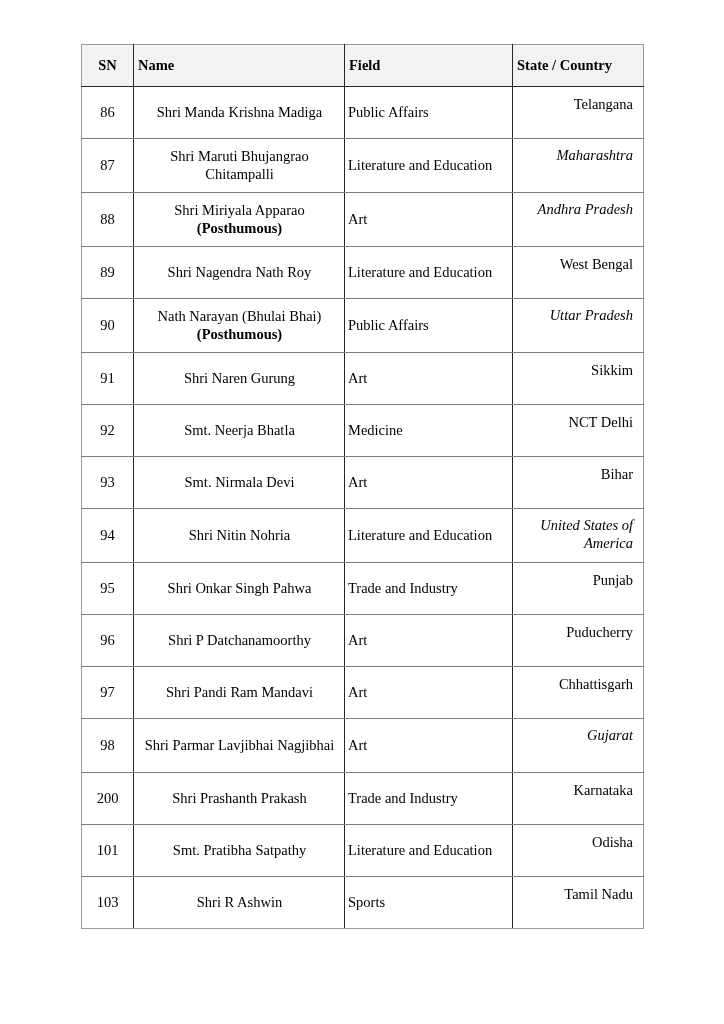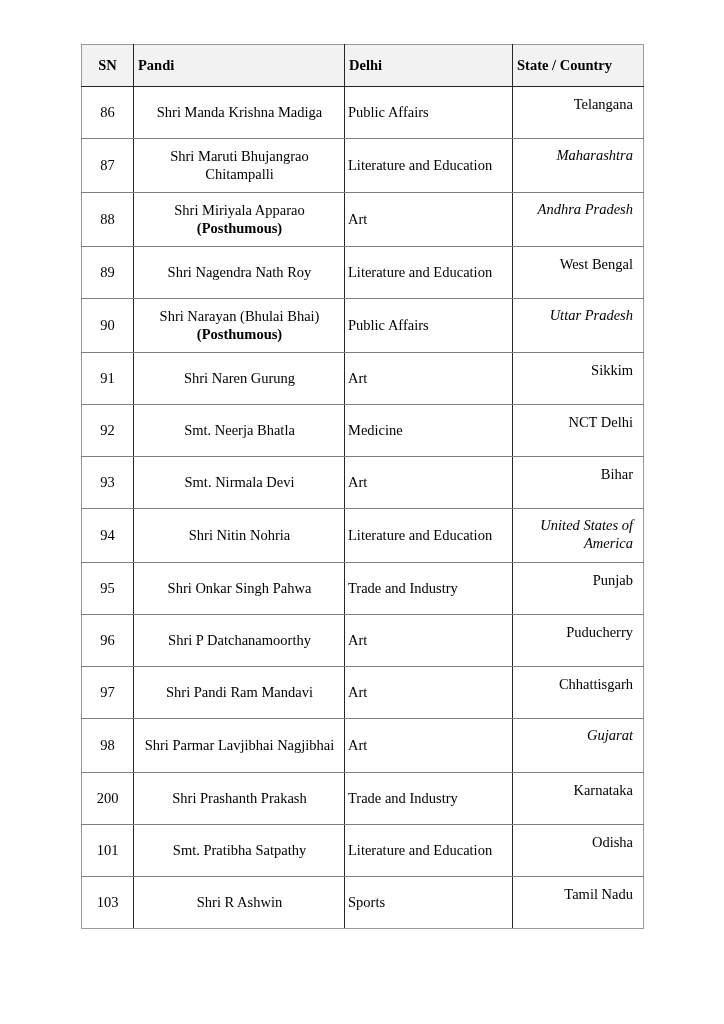--- a/index.html
+++ b/index.html
@@ -111,22 +111,22 @@
   <table id="awards-table">
     <colgroup>
       <col class="c-sn">
       <col class="c-name">
       <col class="c-field">
       <col class="c-state">
     </colgroup>
     <thead>
       <tr>
         <th class="h-sn">SN</th>
-        <th class="h-name">Pandi</th>
-        <th class="h-field">Delhi</th>
+        <th class="h-name">Name</th>
+        <th class="h-field">Field</th>
         <th class="h-state">State / Country</th>
       </tr>
     </thead>
     <tbody id="table-body">
         <tr class="row-single">
           <td class="cell-sn">86</td>
           <td class="cell-name">Shri Manda Krishna Madiga</td>
           <td class="cell-field">Public Affairs</td>
           <td class="cell-state">Telangana</td>
         </tr>
@@ -147,21 +147,21 @@
         </tr>
         <tr class="row-single">
           <td class="cell-sn">89</td>
           <td class="cell-name">Shri Nagendra Nath Roy</td>
           <td class="cell-field">Literature and Education</td>
           <td class="cell-state">West Bengal</td>
         </tr>
         <tr class="row-double">
           <td class="cell-sn">90</td>
           <td class="cell-name">
-            <span class="nameline">Shri Narayan (Bhulai Bhai)</span>
+            <span class="nameline">Nath Narayan (Bhulai Bhai)</span>
             <span class="posthumous">(Posthumous)</span>
           </td>
           <td class="cell-field">Public Affairs</td>
           <td class="cell-state">Uttar Pradesh</td>
         </tr>
         <tr class="row-single">
           <td class="cell-sn">91</td>
           <td class="cell-name">Shri Naren Gurung</td>
           <td class="cell-field">Art</td>
           <td class="cell-state">Sikkim</td>

